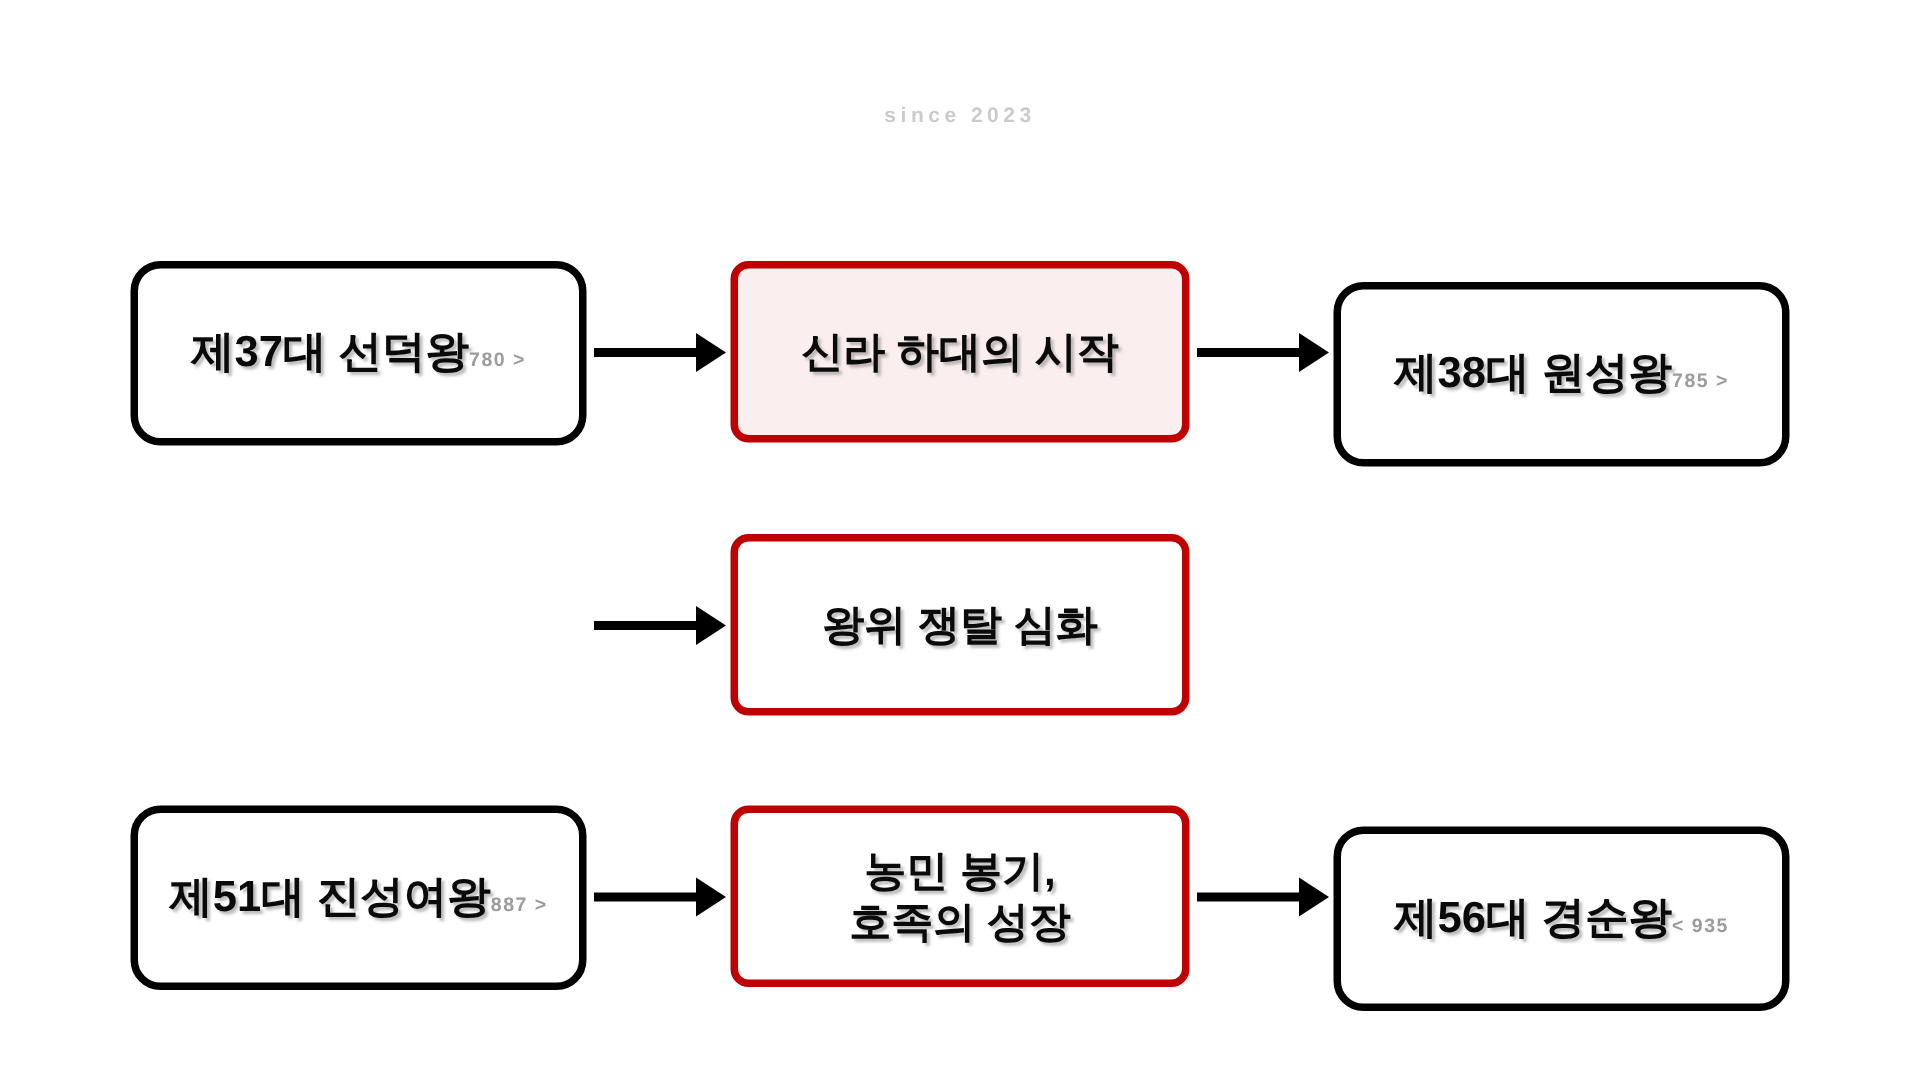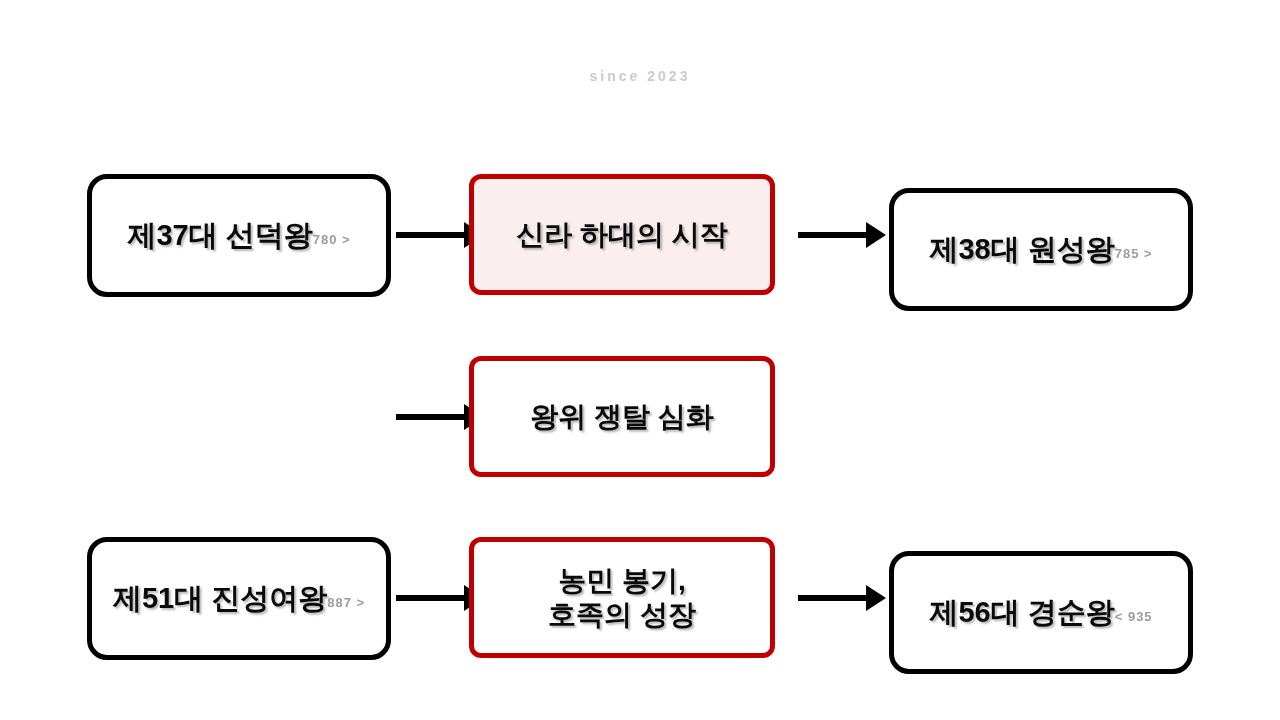--- a/index.html
+++ b/index.html
@@ -56,21 +56,21 @@
   
   .node {
     position: absolute;
     box-sizing: border-box;
     display: flex;
     align-items: center;
     justify-content: center;
     background: #ffffff;
   }
   .node.col-left  { left: 87px;  width: 304px; }
-  .node.col-mid   { left: 469px; width: 306px; }
+  .node.col-mid   { left: 487px; width: 306px; }
   .node.col-right { left: 889px; width: 304px; margin-top: 14px; }
 
   .node.plain {
     height: 123px;
     border: 5px solid #000000;
     border-radius: 20px;
   }
   .node.accent {
     height: 121px;
     border: 5px solid #c00000;

